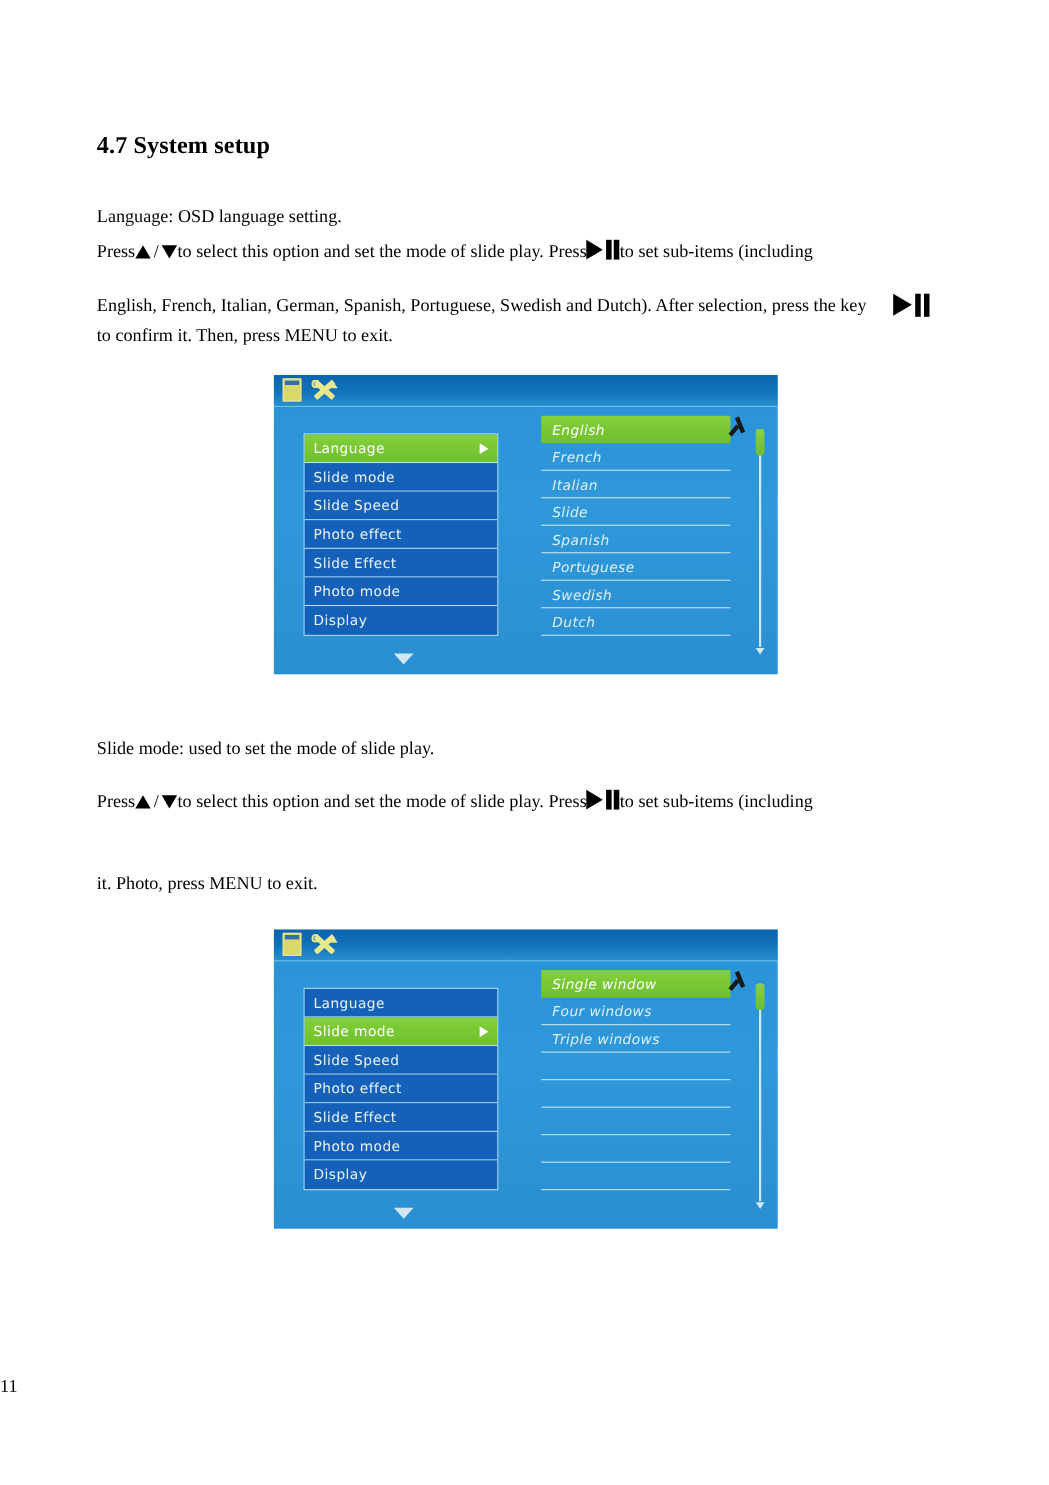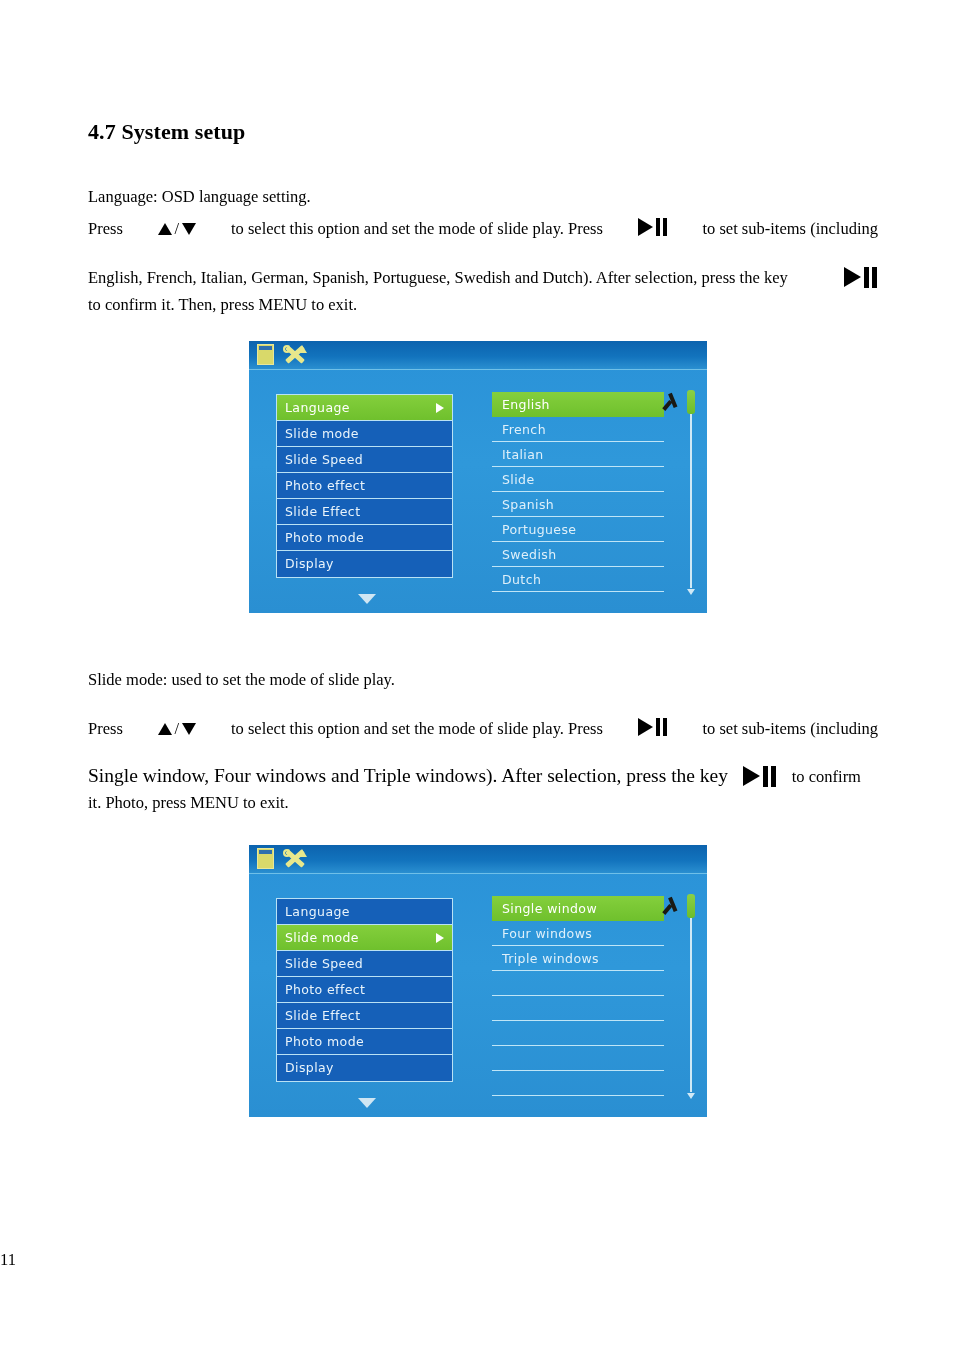--- a/index.html
+++ b/index.html
@@ -36,21 +36,20 @@
   .p1-line2{ left:88px; top:267px; width:790px;gap:24px; }
   .p1-line3{ left:88px; top:294px; width:790px; }
 
   .p-slide-label{ left:88px; top:669px; }
   .p2-line1{ left:88px; top:718px; width:790px; }
   .p2-line2{ left:88px; top:763px; width:800px; font-size:19.5px; }
   .p2-line3{ left:88px; top:792px; width:800px; }
 
   .justified{
     display:flex;
-    justify-content:space-between;
     white-space:nowrap;
   }
   .justified > span{ display:inline-block; }
 
   .pagenum{
     position:absolute;
     left:0; top:1250px;
     width:790px;
     text-align:left;
     font-size:16.5px;
@@ -195,22 +194,23 @@
     margin-top:-5px;
     width:0;height:0;
     border-top:5px solid transparent;
     border-bottom:5px solid transparent;
     border-left:8px solid #ffffff;
   }
 
   
   .osd-right{
     position:absolute;
-    left:243px; top:51px;
+    left:243px; top:37px;
     width:172px;
+    font-style:italic;
   }
   .ri{
     height:25px;
     line-height:25px;
     padding-left:10px;
     font-family:"DejaVu Sans", sans-serif;
     font-size:12.5px;
     color:#dff0fa;
     border-bottom:1px solid #bfe5f7;
     box-sizing:border-box;
@@ -386,27 +386,20 @@
     </span>
     <span>to select this option and set the mode of slide play. Press</span>
     <span class="playpause">
       <span class="ptri"></span>
         <span class="pb1"></span>
         <span class="pb2"></span>
     </span>
     <span>to set sub-items (including</span>
   </div>
 
-  <div class="para p2-line2">
-    <span>Single window, Four windows and Triple windows). After selection, press the key</span>
-    <span class="playpause big" style="margin:0 10px;">
-      <span class="ptri"></span><span class="pb1"></span><span class="pb2"></span>
-    </span>
-    <span style="font-size:16.5px;">to confirm</span>
-  </div>
 
   <div class="para p2-line3">it. Photo, press MENU to exit.</div>
 
   <div class="osd" id="osd2">
     <div class="osd-top">
       <div class="osd-icons">
         <span class="ico-doc"></span>
         <span class="ico-tools">
           <span class="b1"></span>
             <span class="b2"></span>

